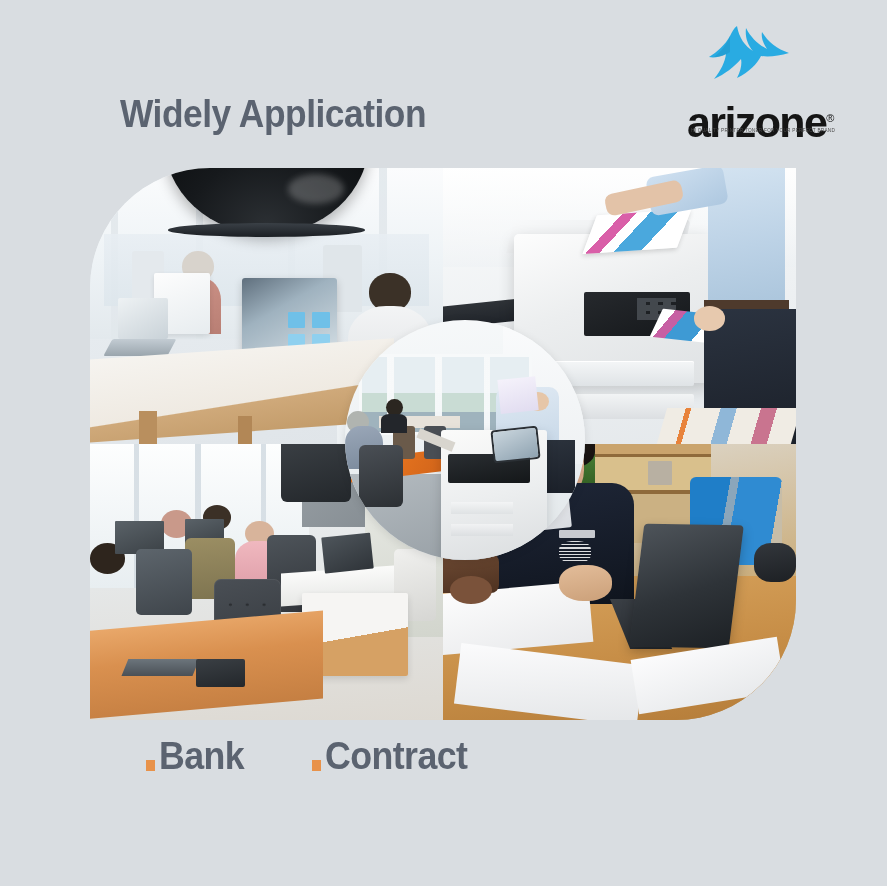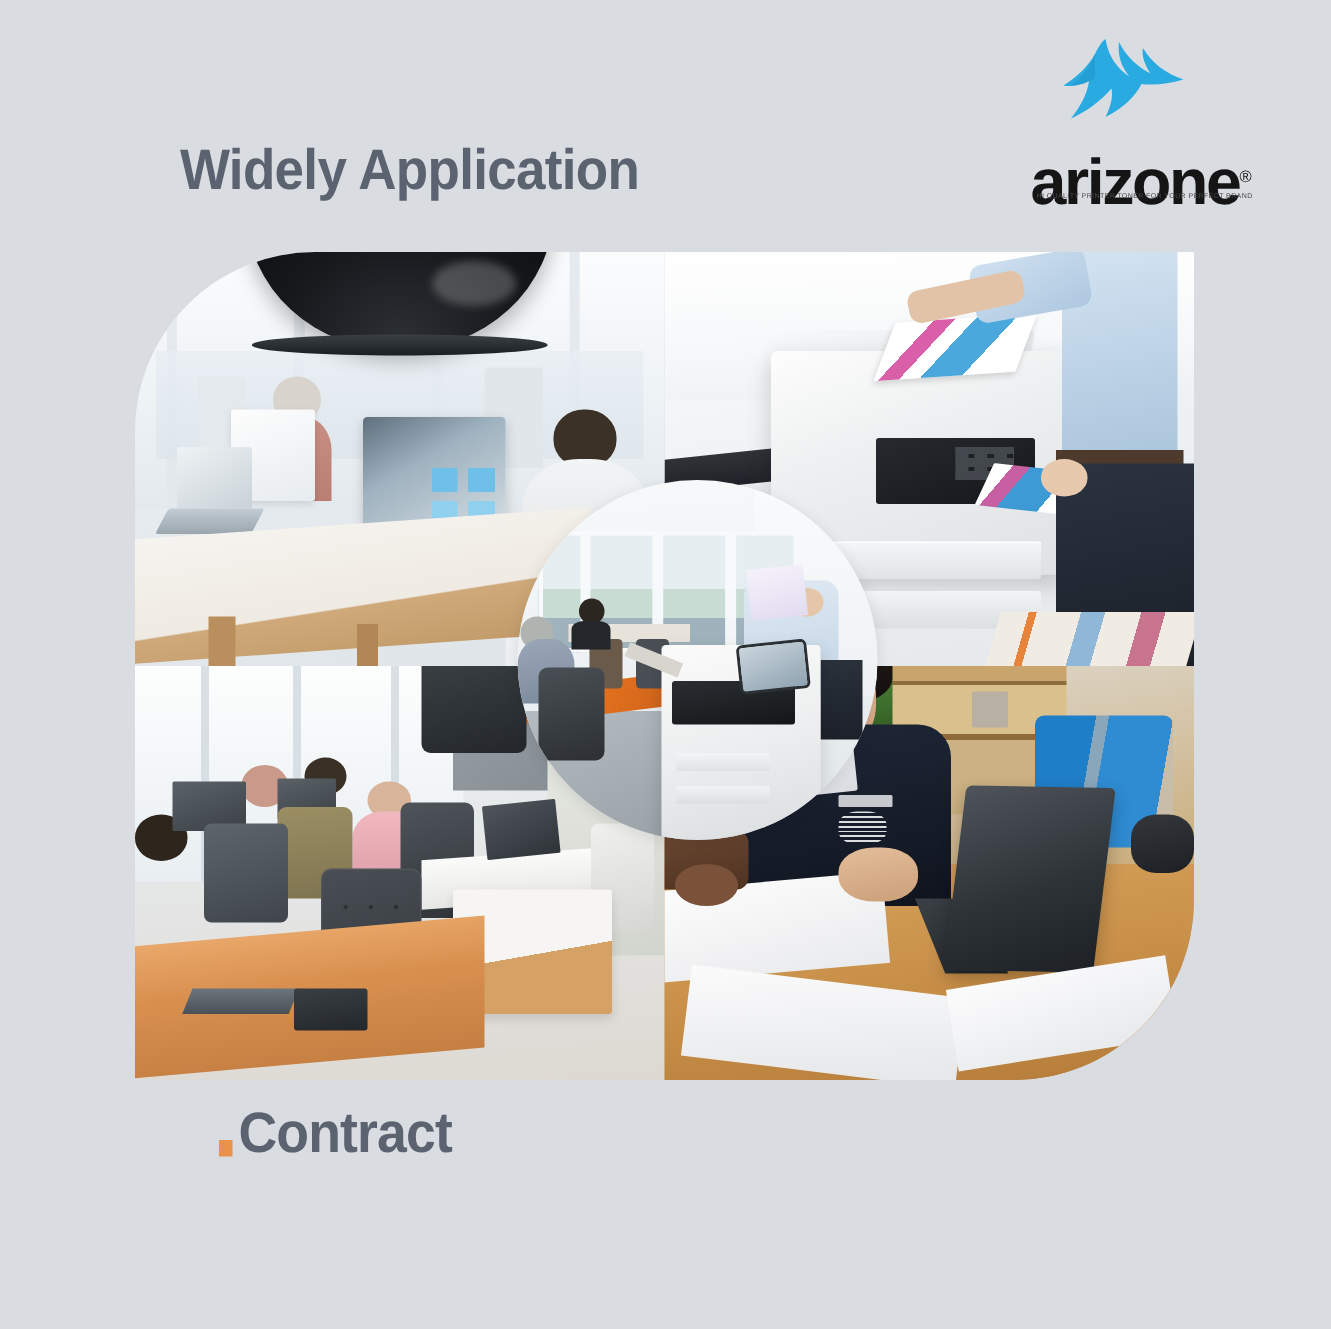--- a/index.html
+++ b/index.html
@@ -577,20 +577,24 @@
       <div class="ci-screen"></div>
       <div class="ci-tray"></div>
       <div class="ci-tray2"></div>
       <div class="ci-arm"></div>
     </div>
   </div>
 
   <div class="apps">
 
     <div class="app-row app-row-1">
+      <span class="app-item" style="margin-right:62px;">
+        <span class="bullet"></span>
+        <span class="app-label">Bank</span>
+      </span>
       <span class="app-item">
         <span class="bullet"></span>
         <span class="app-label">Contract</span>
       </span>
     </div>
 
     <div class="app-row app-row-2">
     </div>
   </div>
 

